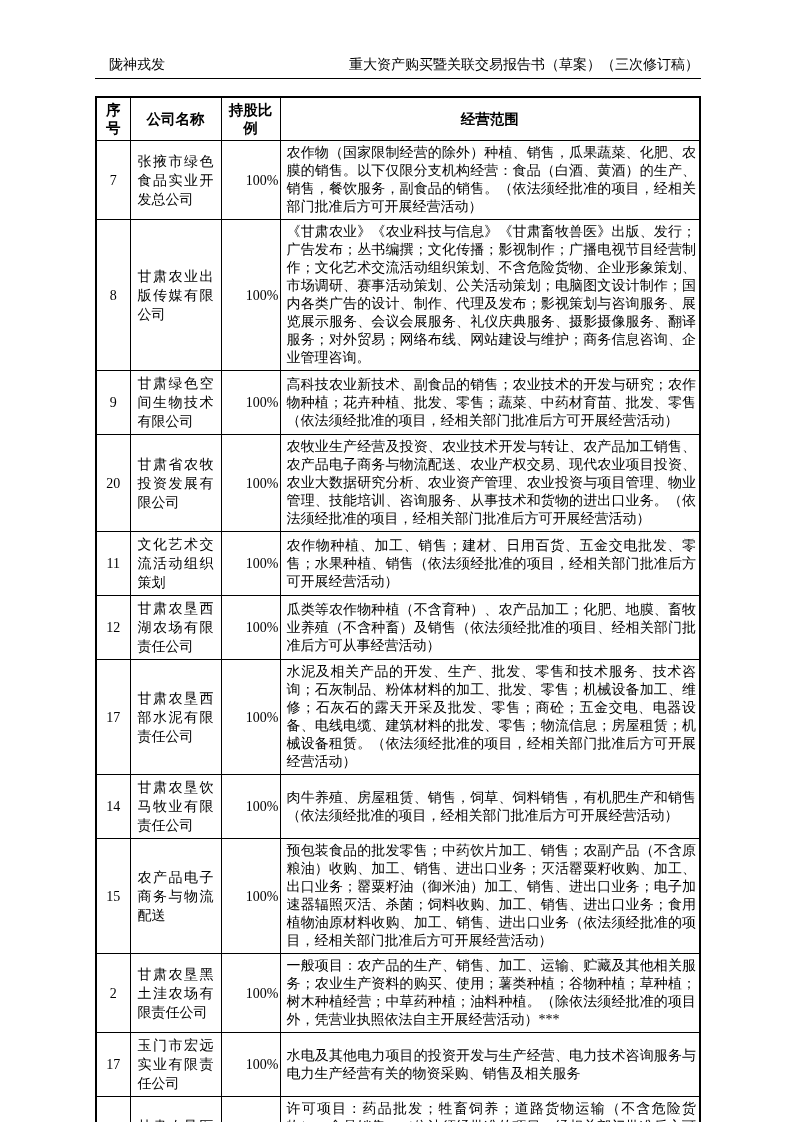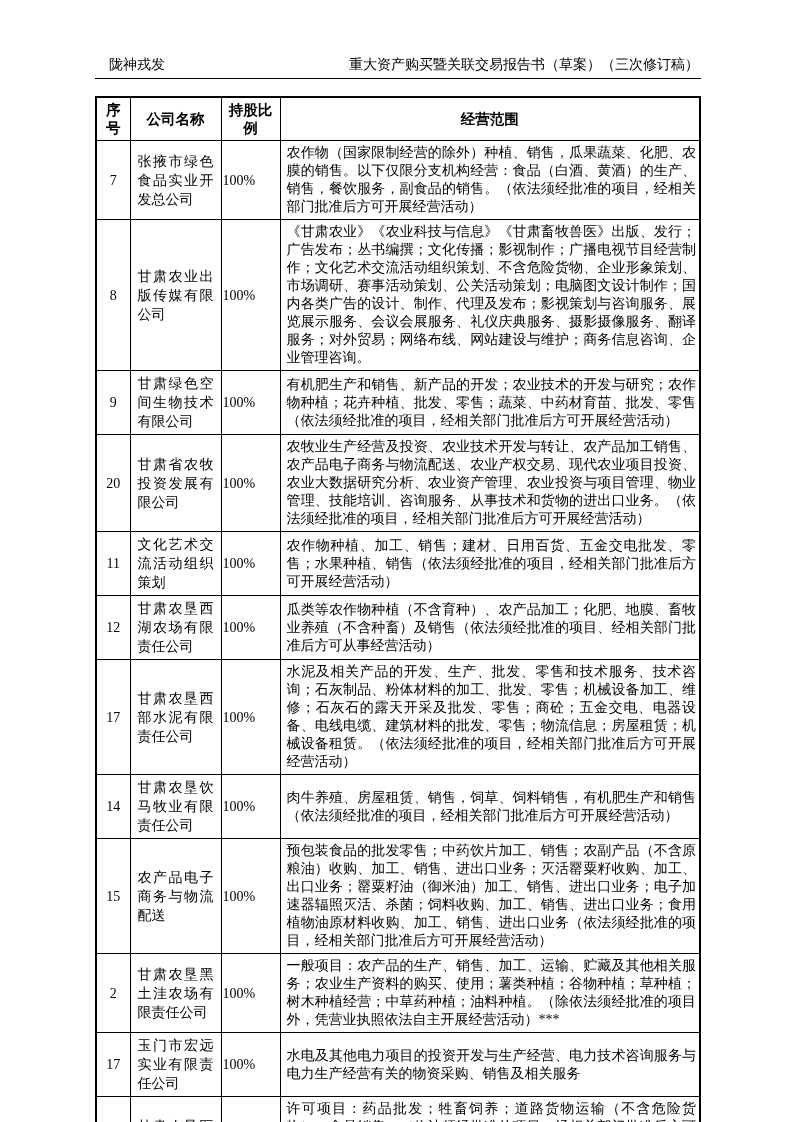--- a/index.html
+++ b/index.html
@@ -58,21 +58,21 @@
   }
   td.c-name {
     text-align: justify;
     text-align-last: left;
     font-size: 14px;
     line-height: 19px;
     padding: 3px 7px;
     margin-top: 43px;
   }
   td.c-ratio {
-    text-align: left;
+    text-align: right;
     font-size: 14px;
     line-height: 17px;
   }
   td.c-scope {
     text-align: justify;
     text-align-last: left;
     font-size: 14px;
     line-height: 18px;
     padding: 3px 3px 3px 6px;
   }
@@ -113,21 +113,21 @@
           <tr>
     <td class="c-no">8</td>
     <td class="c-name">甘肃农业出版传媒有限公司</td>
     <td class="c-ratio">100%</td>
     <td class="c-scope">《甘肃农业》《农业科技与信息》《甘肃畜牧兽医》出版、发行；广告发布；丛书编撰；文化传播；影视制作；广播电视节目经营制作；文化艺术交流活动组织策划、不含危险货物、企业形象策划、市场调研、赛事活动策划、公关活动策划；电脑图文设计制作；国内各类广告的设计、制作、代理及发布；影视策划与咨询服务、展览展示服务、会议会展服务、礼仪庆典服务、摄影摄像服务、翻译服务；对外贸易；网络布线、网站建设与维护；商务信息咨询、企业管理咨询。</td>
   </tr>
           <tr>
     <td class="c-no">9</td>
     <td class="c-name">甘肃绿色空间生物技术有限公司</td>
     <td class="c-ratio">100%</td>
-    <td class="c-scope">有机肥生产和销售、新产品的开发；农业技术的开发与研究；农作物种植；花卉种植、批发、零售；蔬菜、中药材育苗、批发、零售（依法须经批准的项目，经相关部门批准后方可开展经营活动）</td>
+    <td class="c-scope">高科技农业新技术、副食品的销售；农业技术的开发与研究；农作物种植；花卉种植、批发、零售；蔬菜、中药材育苗、批发、零售（依法须经批准的项目，经相关部门批准后方可开展经营活动）</td>
   </tr>
           <tr>
     <td class="c-no">20</td>
     <td class="c-name">甘肃省农牧投资发展有限公司</td>
     <td class="c-ratio">100%</td>
     <td class="c-scope">农牧业生产经营及投资、农业技术开发与转让、农产品加工销售、农产品电子商务与物流配送、农业产权交易、现代农业项目投资、农业大数据研究分析、农业资产管理、农业投资与项目管理、物业管理、技能培训、咨询服务、从事技术和货物的进出口业务。（依法须经批准的项目，经相关部门批准后方可开展经营活动）</td>
   </tr>
           <tr>
     <td class="c-no">11</td>
     <td class="c-name">文化艺术交流活动组织策划</td>

